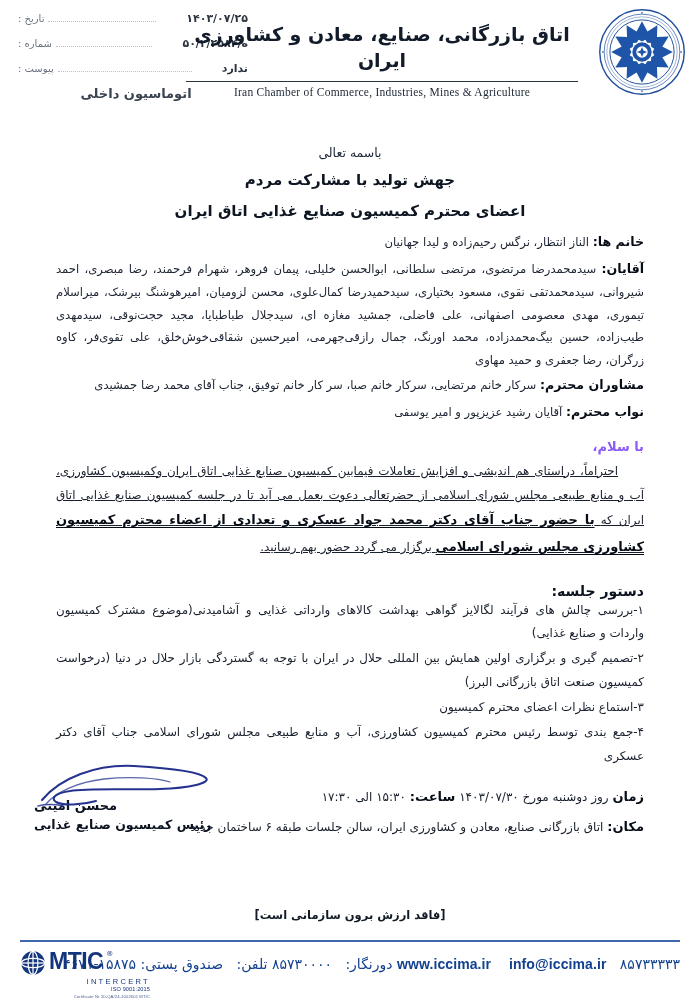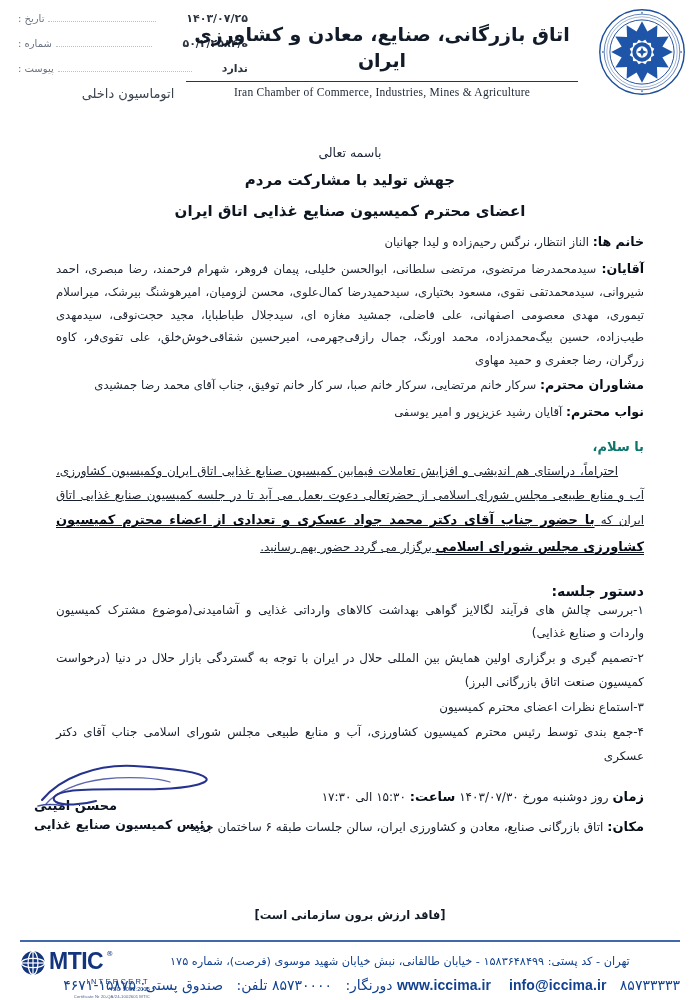--- a/index.html
+++ b/index.html
@@ -64,26 +64,26 @@
     color: #2c3440;
     font-size: 11px;
     font-weight: 600;
     padding-left: 26px;
     letter-spacing: 0.2px;
   }
 
   .automation {
     position: absolute;
     top: 86px;
-    left: 4px;
+    left: 12px;
     width: 248px;
     text-align: center;
     font-size: 13px;
     color: #3a4350;
-    font-weight: 400;
+    font-weight: 700;
   }
 
   .org-title {
     position: absolute;
     top: 22px;
     right: 108px;
     width: 420px;
     text-align: center;
     direction: rtl;
   }
@@ -162,21 +162,21 @@
     font-size: 12.6px;
     color: #060d17;
   }
   .group-line.centered {
     text-align: right;
   }
 
   .salam {
     font-size: 13px;
     font-weight: 700;
-    color: #0f766e;
+    color: #8b5cf6;
     margin-top: 14px;
     margin-bottom: 5px;
   }
 
   .para {
     font-size: 11.9px;
     line-height: 2.05;
     color: #18202d;
     text-align: justify;
     text-align-last: right;
@@ -503,21 +503,20 @@
     </svg>
     <div class="sig-name">محسن امینی</div>
     <div class="sig-role">رئیس کمیسیون صنایع غذایی</div>
   </div>
 
   <div class="disclaimer">[فاقد ارزش برون سازمانی است]</div>
   <div class="footer-rule"></div>
 
   <div class="footer">
     <div class="footer-text">
-      <div class="footer-line1">تهران - کد پستی: ۱۵۸۳۶۴۸۴۹۹ - خیابان طالقانی، نبش خیابان شهید موسوی (فرصت)، شماره ۱۷۵</div>
       <div class="footer-line2">
         <span class="web">www.iccima.ir</span>
         &nbsp;&nbsp;
         <span class="web">info@iccima.ir</span>
         &nbsp;
         <span>۸۵۷۳۳۳۳۳</span>
         <span>دورنگار:</span>
         &nbsp;
         <span>۸۵۷۳۰۰۰۰</span>
         <span>تلفن:</span>

